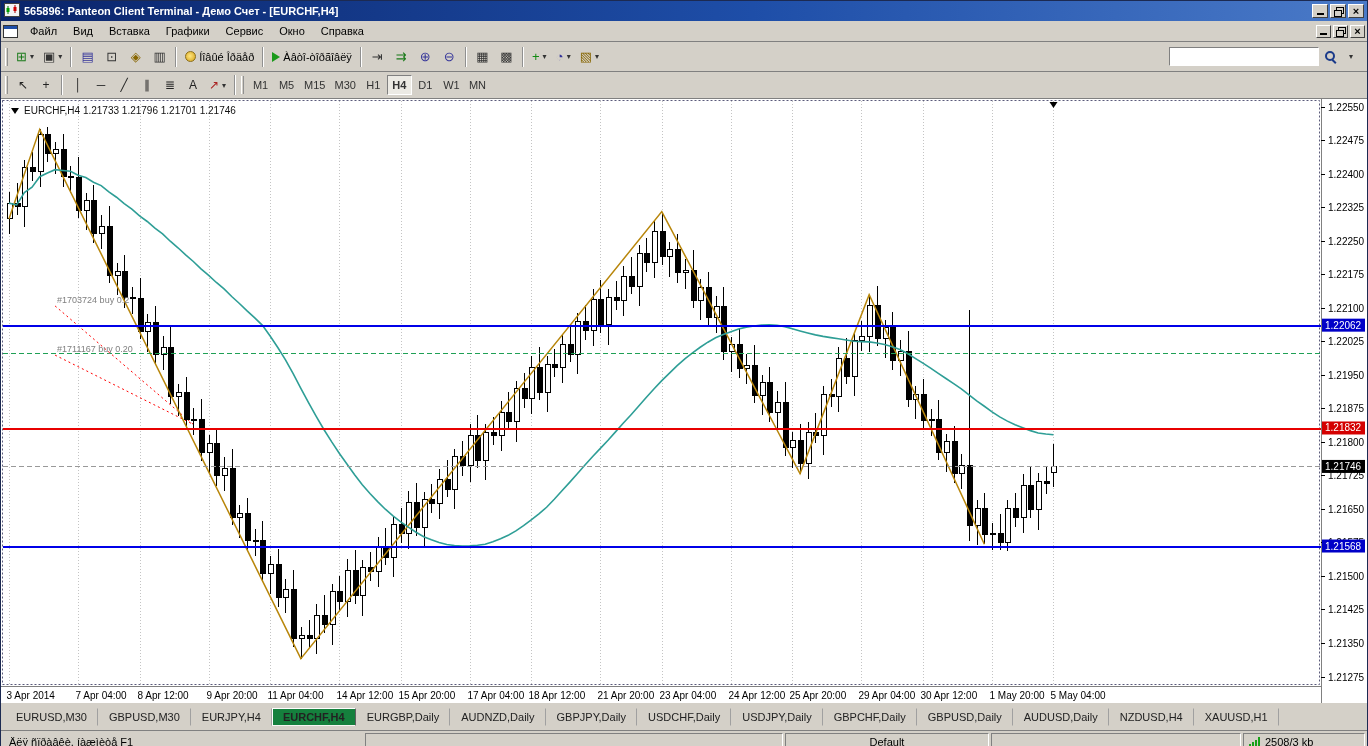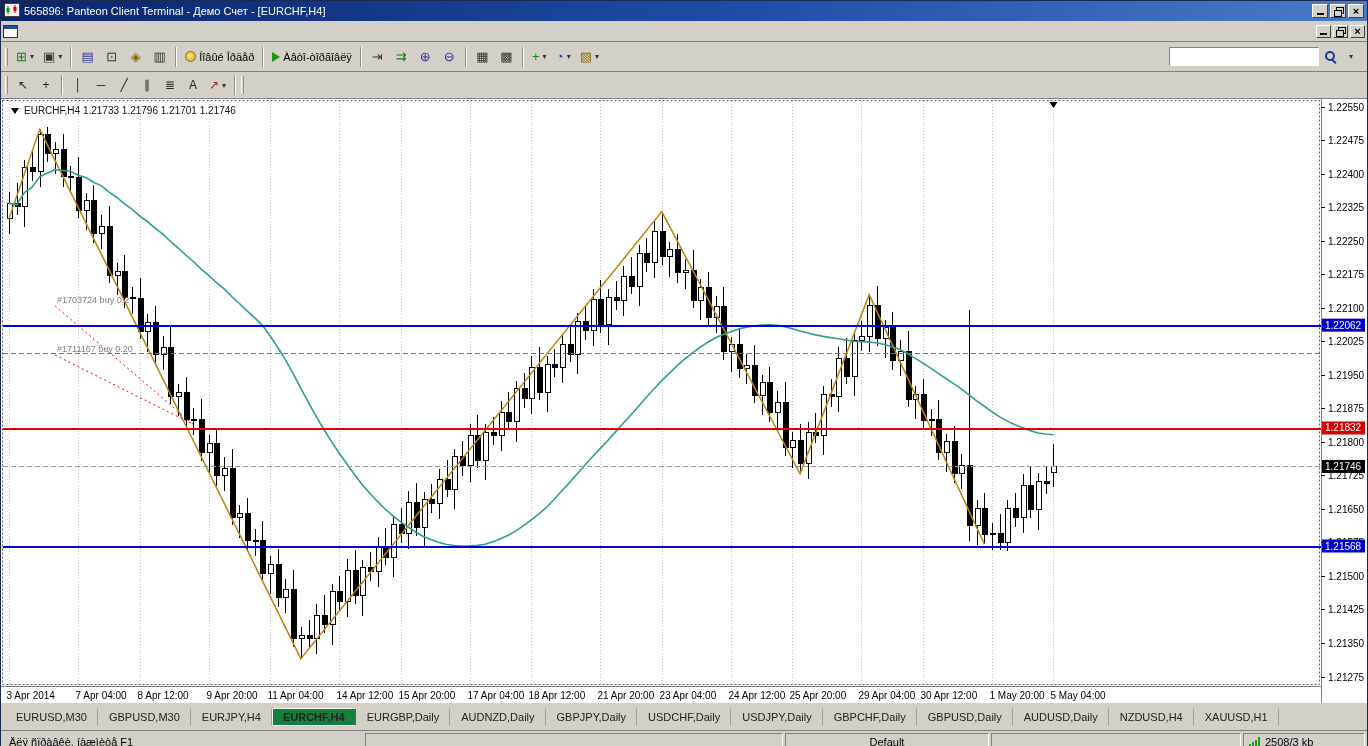--- a/index.html
+++ b/index.html
@@ -3,21 +3,21 @@
 <meta charset="utf-8">
 <style>
   *{margin:0;padding:0;box-sizing:border-box}
   html,body{width:1368px;height:746px;overflow:hidden;background:#d4d0c8;
     font-family:"Liberation Sans",sans-serif;font-size:11px;color:#000}
   .window{width:1368px;height:746px;border:1px solid #1c2a52;display:flex;flex-direction:column;background:#d4d0c8}
 
   
   .titlebar{height:20px;flex:none;display:flex;align-items:center;gap:4px;padding:0 3px;
     background:linear-gradient(90deg,#0a246a 0%,#1e4ea8 55%,#4a7ac8 100%)}
-  .title-text{color:#fff;font-weight:normal;font-size:11px;flex:1;white-space:nowrap;overflow:hidden}
+  .title-text{color:#fff;font-weight:bold;font-size:11px;flex:1;white-space:nowrap;overflow:hidden}
   .winbtns{display:flex;gap:2px}
   .winbtn{width:16px;height:14px;background:#d4d0c8;border:1px solid;border-color:#fff #404040 #404040 #fff;
     display:flex;align-items:center;justify-content:center;padding:0;cursor:default}
   .winbtns.small .winbtn{width:15px;height:13px}
   .ic-min{display:inline-block;width:7px;height:2px;background:#000;margin-top:6px}
   .ic-restore{position:relative;width:9px;height:9px;display:inline-block}
   .ic-restore::before{content:"";position:absolute;left:2px;top:0;width:6px;height:5px;border:1px solid #000}
   .ic-restore::after{content:"";position:absolute;left:0;top:3px;width:6px;height:5px;border:1px solid #000;background:#d4d0c8}
   .ic-x{font-size:11px;font-weight:bold;line-height:10px}
 
@@ -107,20 +107,29 @@
           <span class="ic-restore"></span>
         </button>
       <button class="winbtn">
           <span class="ic-x">×</span>
         </button>
     </span>
   </div>
 
   <div class="menubar">
     <span class="doc-icon"></span>
+    <div class="menu-items">
+        <div class="menu-item">Файл</div>
+        <div class="menu-item">Вид</div>
+        <div class="menu-item">Вставка</div>
+        <div class="menu-item">Графики</div>
+        <div class="menu-item">Сервис</div>
+        <div class="menu-item">Окно</div>
+        <div class="menu-item">Справка</div>
+      </div>
     <span class="winbtns small">
       <button class="winbtn">
           <span class="ic-min"></span>
         </button>
       <button class="winbtn">
           <span class="ic-restore"></span>
         </button>
       <button class="winbtn">
           <span class="ic-x">×</span>
         </button>
@@ -234,20 +243,31 @@
         <div class="tbtn">
           <span class="glyph" style="color: rgb(34, 34, 34);">A</span>
         </div>
         <div class="tbtn">
           <span class="glyph" style="color: rgb(170, 34, 34);">↗</span>
           <span class="dd">▾</span>
         </div>
         <div class="tb-sep"></div>
       </div>
     <span class="gripper"></span>
+    <div class="tb-items">
+        <div class="tfbtn">M1</div>
+        <div class="tfbtn">M5</div>
+        <div class="tfbtn">M15</div>
+        <div class="tfbtn">M30</div>
+        <div class="tfbtn">H1</div>
+        <div class="tfbtn active">H4</div>
+        <div class="tfbtn">D1</div>
+        <div class="tfbtn">W1</div>
+        <div class="tfbtn">MN</div>
+      </div>
   </div>
 
   <div class="chart-area">
     <svg id="chart-svg" width="1366" height="604" viewBox="0 0 1366 604">
         <rect x="0" y="0" width="1366" height="604" fill="#ffffff"></rect>
         <g shape-rendering="crispEdges">
           <line x1="8.5" y1="2" x2="8.5" y2="586" stroke="#c4c4c4" stroke-dasharray="1 2" stroke-width="1"></line>
           <line x1="77.5" y1="2" x2="77.5" y2="586" stroke="#c4c4c4" stroke-dasharray="1 2" stroke-width="1"></line>
           <line x1="139.5" y1="2" x2="139.5" y2="586" stroke="#c4c4c4" stroke-dasharray="1 2" stroke-width="1"></line>
           <line x1="208.5" y1="2" x2="208.5" y2="586" stroke="#c4c4c4" stroke-dasharray="1 2" stroke-width="1"></line>

